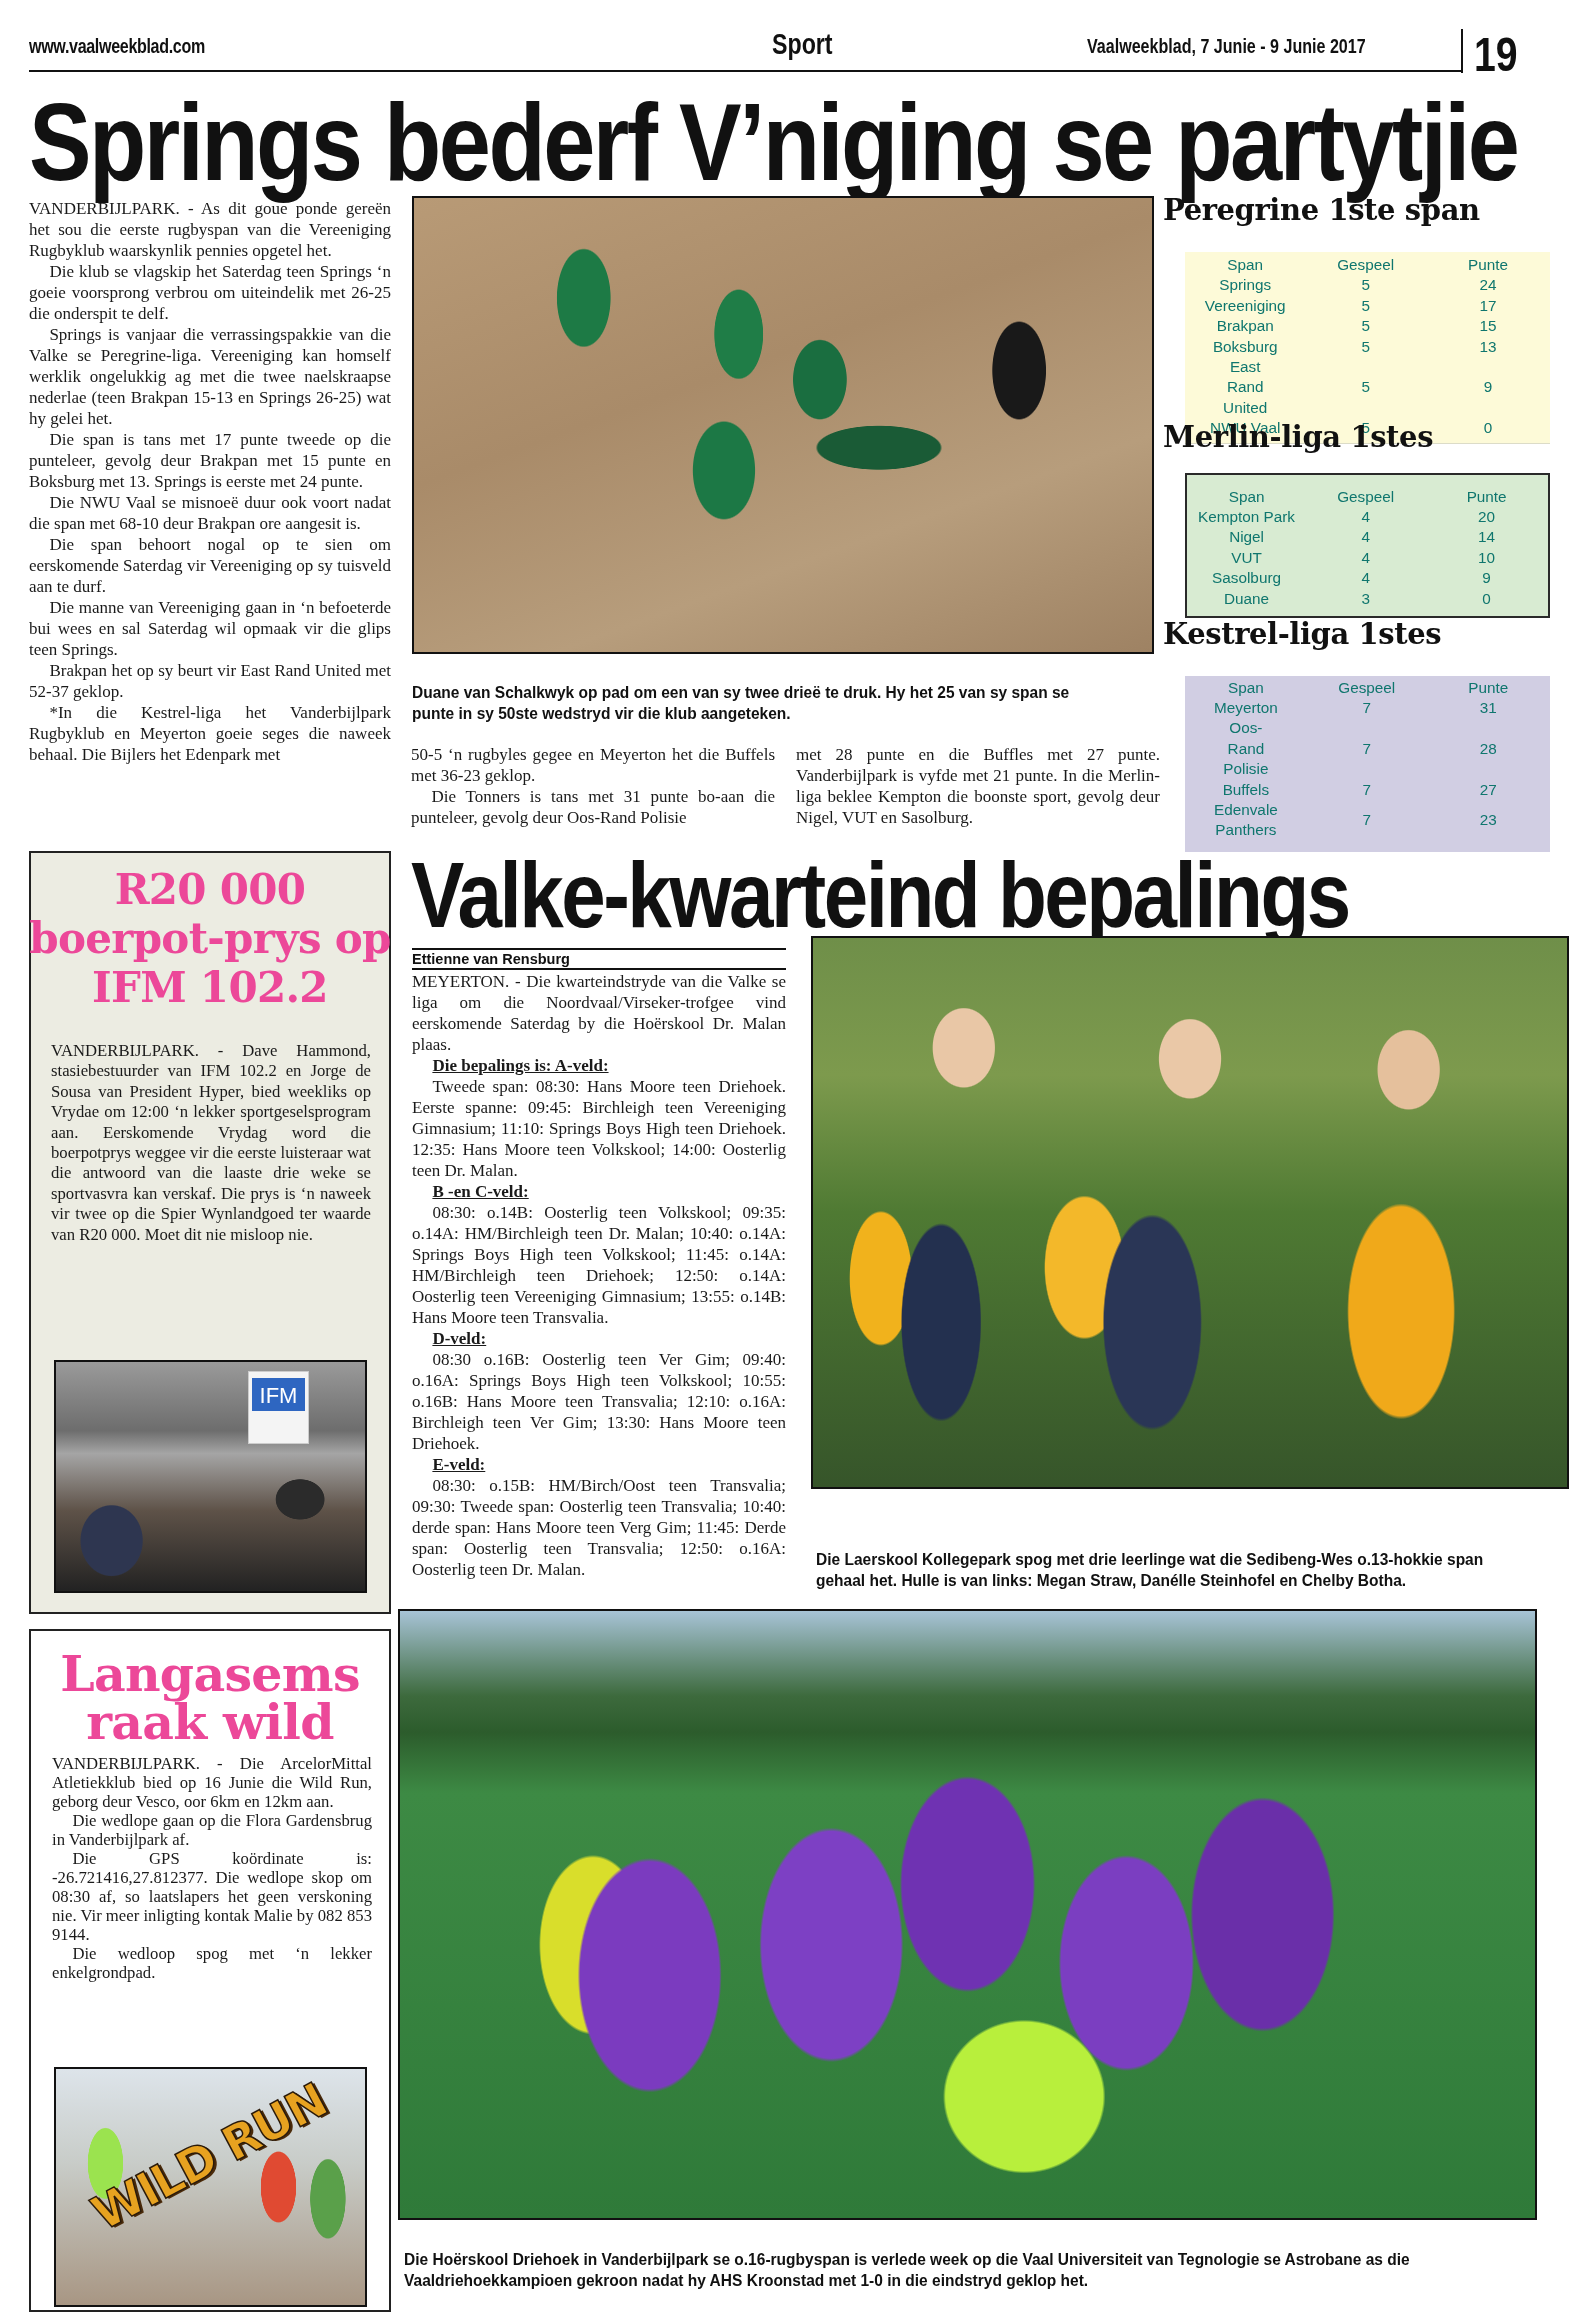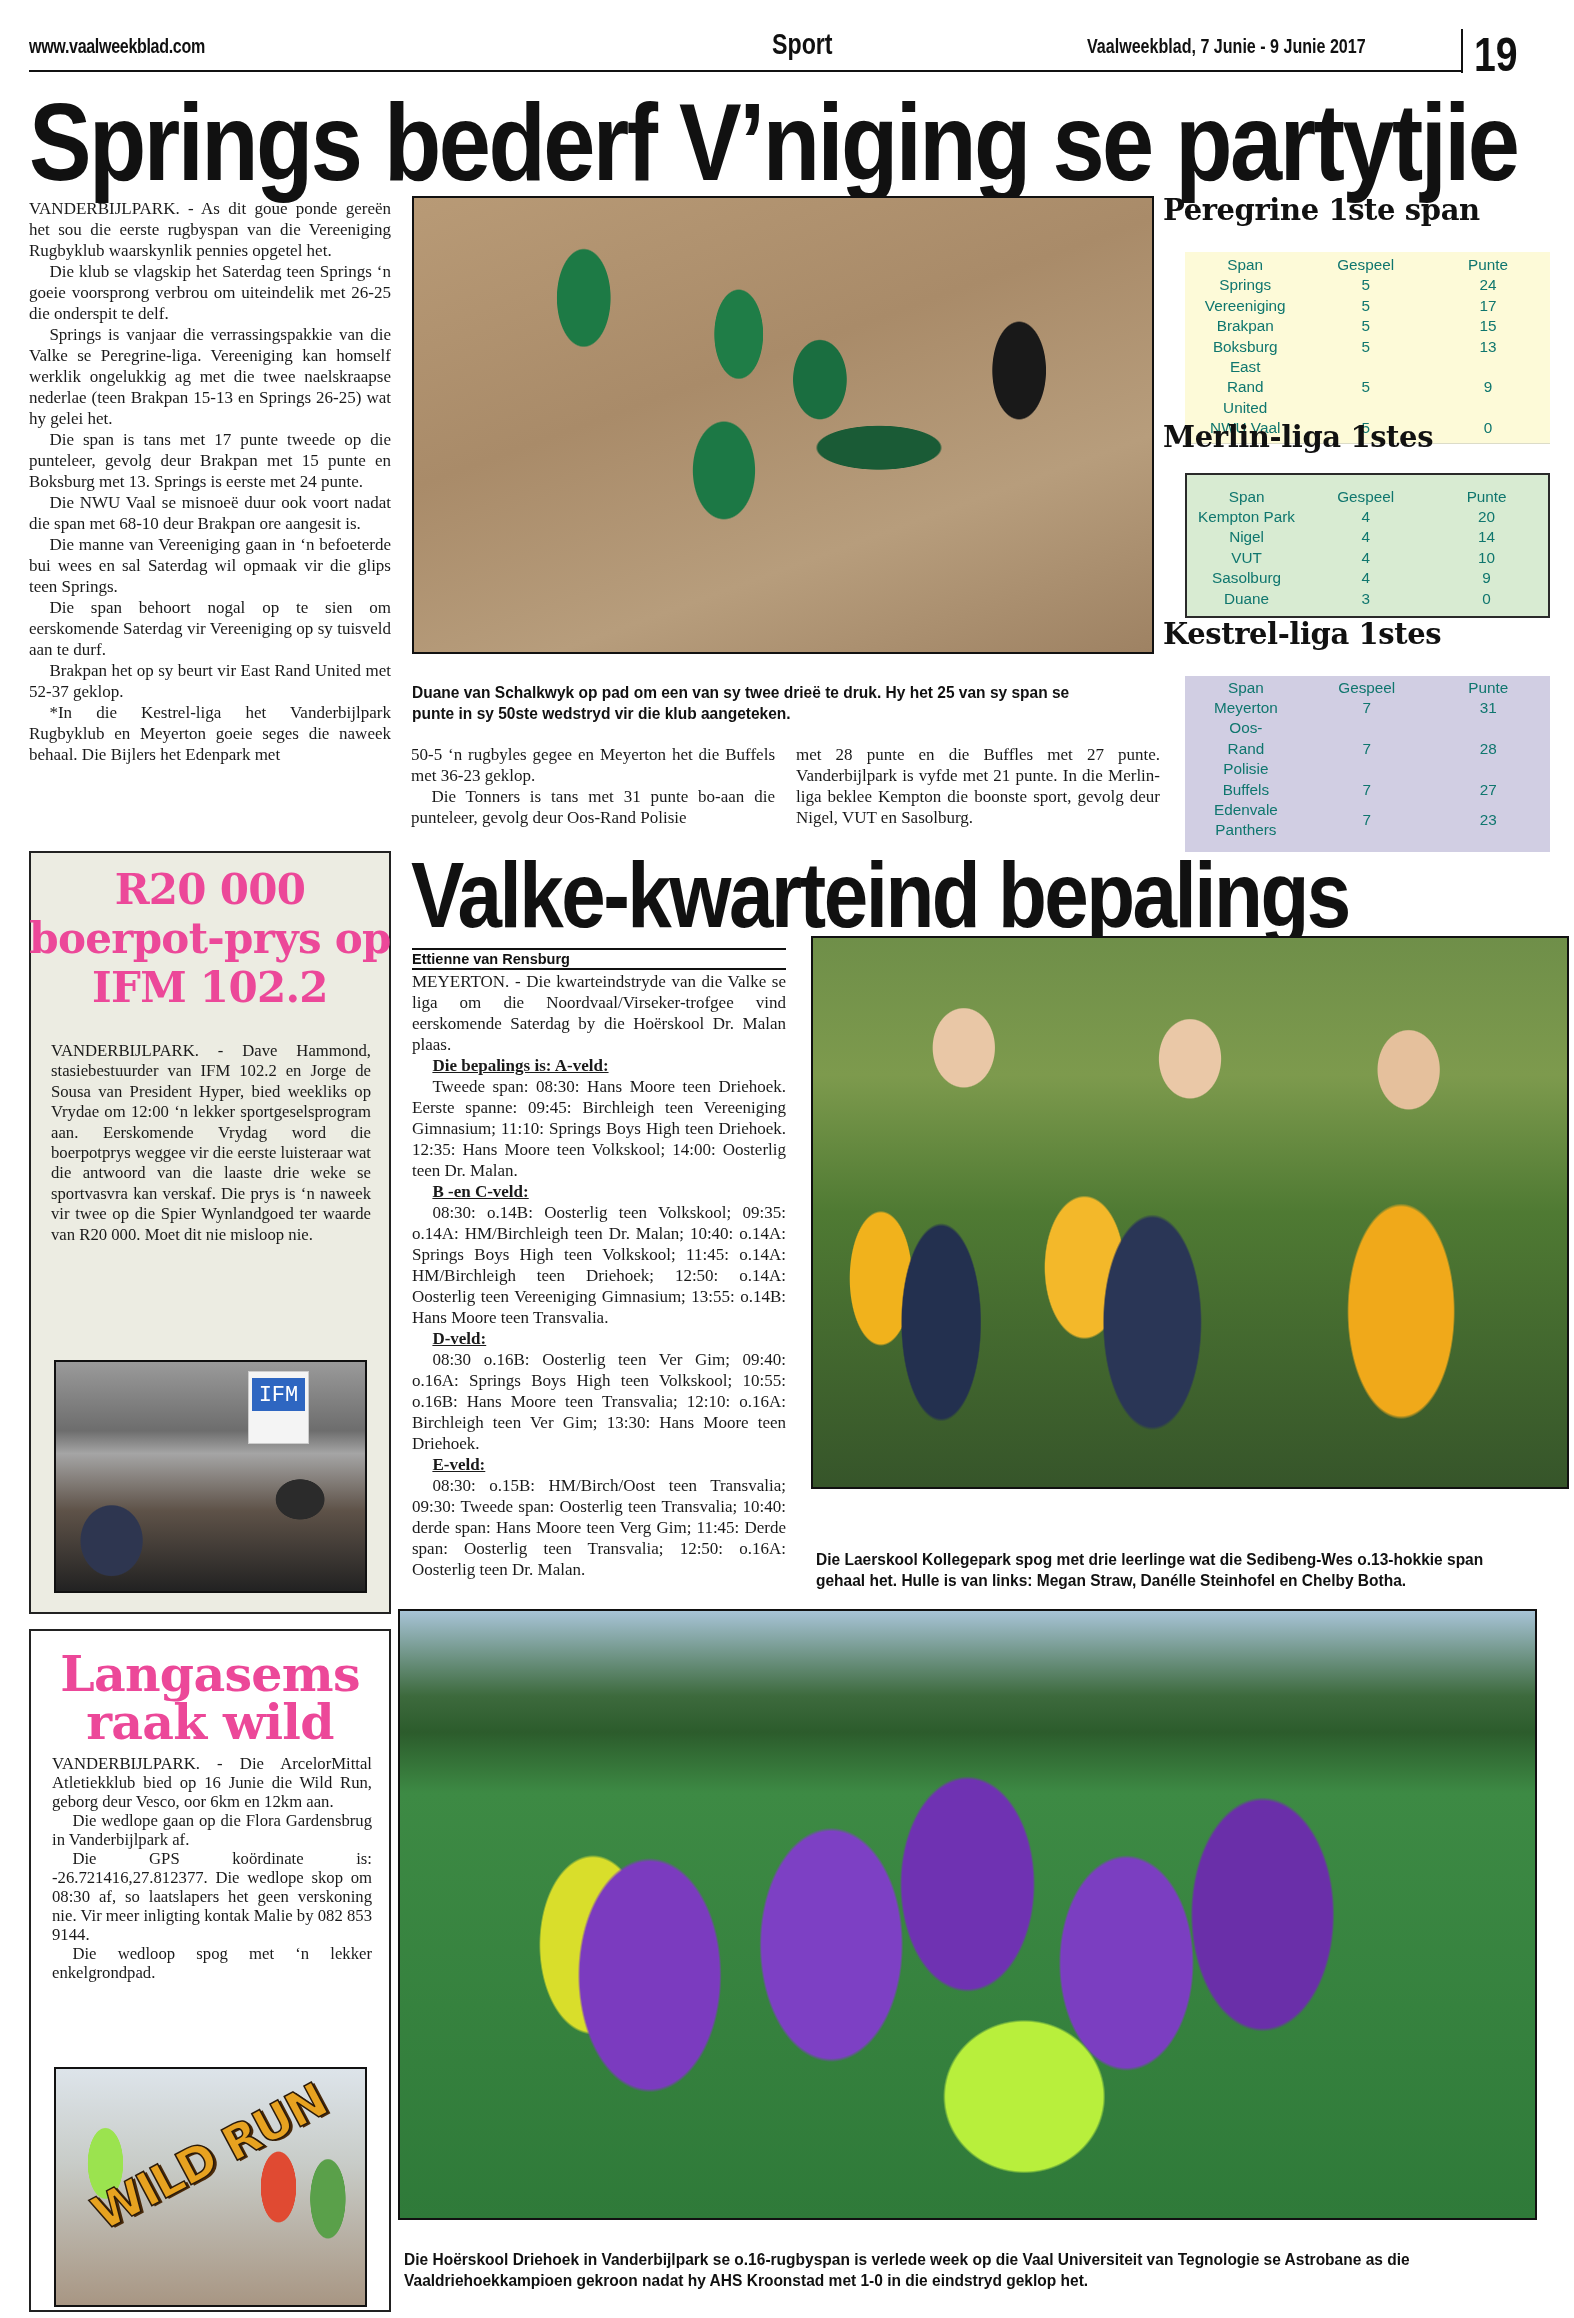--- a/index.html
+++ b/index.html
@@ -59,21 +59,21 @@
   .box-title { font-family: "DejaVu Serif", serif; font-weight: bold; text-align: center; color: #ec4899; letter-spacing: -0.7px; }
   .ifm-title { left: 29px; top: 865px; width: 362px; font-size: 42px; line-height: 49px; }
   .ifm-text { left: 51px; top: 1041px; width: 320px; font-size: 16.7px; line-height: 20.4px; }
   .ifm-photo { left: 54px; top: 1360px; width: 313px; height: 233px;
     background:
       radial-gradient(ellipse 40px 33px at 79% 60%, #2b2b2b 60%, transparent 62%),
       radial-gradient(ellipse 51px 58px at 18% 78%, #2e3650 60%, transparent 62%),
       linear-gradient(180deg, #9a9a9a 0%, #6d6d6d 30%, #a5a5a5 40%, #5e5248 65%, #222 100%);
   }
   .ifm-logo { position: absolute; left: 62%; top: 4%; width: 20%; height: 32%; background: #f4f4f4; border: 0.7px solid #ccc; }
-  .ifm-logo span { position: absolute; left: 6%; top: 8%; width: 88%; height: 46%; background: #2e66c1; color: #fff; font-family: Liberation Mono, monospace; font-size: 22px; text-align: center; line-height: 35px; }
+  .ifm-logo span { position: absolute; left: 6%; top: 8%; width: 88%; height: 46%; background: #2e66c1; color: #fff; font-family: Liberation Sans, sans-serif; font-size: 22px; text-align: center; line-height: 35px; }
 
   .box-wild { left: 29px; top: 1629px; width: 362px; height: 683px; background: #ffffff; border: 2.2px solid #222; }
   .wild-title { left: 29px; top: 1650px; width: 362px; font-size: 49px; line-height: 48px; }
   .wild-text { left: 52px; top: 1754px; width: 320px; font-size: 16.7px; line-height: 19px; }
   .wild-photo { left: 54px; top: 2067px; width: 313px; height: 240px;
     background:
       radial-gradient(ellipse 29px 58px at 16% 40%, #9be34f 60%, transparent 62%),
       radial-gradient(ellipse 29px 58px at 72% 50%, #e04a32 60%, transparent 62%),
       radial-gradient(ellipse 29px 65px at 88% 55%, #5aa04a 60%, transparent 62%),
       linear-gradient(180deg, #dde4ea 0%, #c8ccc8 40%, #a89683 100%);
@@ -125,22 +125,22 @@
 <div class="abs mast-page">19</div>
 
 <div class="abs headline-big h1">Springs bederf V’niging se partytjie</div>
 
 <div class="abs body-text col1">
   <p>VANDERBIJLPARK. - As dit goue ponde gereën het sou die eerste rugbyspan van die Vereeniging Rugbyklub waarskynlik pennies opgetel het.</p>
   <p class="ind">Die klub se vlagskip het Saterdag teen Springs ‘n goeie voorsprong verbrou om uiteindelik met 26-25 die onderspit te delf.</p>
   <p class="ind">Springs is vanjaar die verrassingspakkie van die Valke se Peregrine-liga. Vereeniging kan homself werklik ongelukkig ag met die twee naelskraapse nederlae (teen Brakpan 15-13 en Springs 26-25) wat hy gelei het.</p>
   <p class="ind">Die span is tans met 17 punte tweede op die punteleer, gevolg deur Brakpan met 15 punte en Boksburg met 13. Springs is eerste met 24 punte.</p>
   <p class="ind">Die NWU Vaal se misnoeë duur ook voort nadat die span met 68-10 deur Brakpan ore aangesit is.</p>
+  <p class="ind">Die span behoort nogal op te sien om eerskomende Saterdag vir Vereeniging op sy tuisveld aan te durf.</p>
   <p class="ind">Die manne van Vereeniging gaan in ‘n befoeterde bui wees en sal Saterdag wil opmaak vir die glips teen Springs.</p>
-  <p class="ind">Die span behoort nogal op te sien om eerskomende Saterdag vir Vereeniging op sy tuisveld aan te durf.</p>
   <p class="ind">Brakpan het op sy beurt vir East Rand United met 52-37 geklop.</p>
   <p class="ind">*In die Kestrel-liga het Vanderbijlpark Rugbyklub en Meyerton goeie seges die naweek behaal. Die Bijlers het Edenpark met</p>
 </div>
 
 <div class="abs photo rugby-photo"></div>
 <div class="abs caption-sans cap1">Duane van Schalkwyk op pad om een van sy twee drieë te druk. Hy het 25 van sy span se punte in sy 50ste wedstryd vir die klub aangeteken.</div>
 
 <div class="abs body-text col2a">
   <p>50-5 ‘n rugbyles gegee en Meyerton het die Buffels met 36-23 geklop.</p>
   <p class="ind">Die Tonners is tans met 31 punte bo-aan die punteleer, gevolg deur Oos-Rand Polisie</p>

